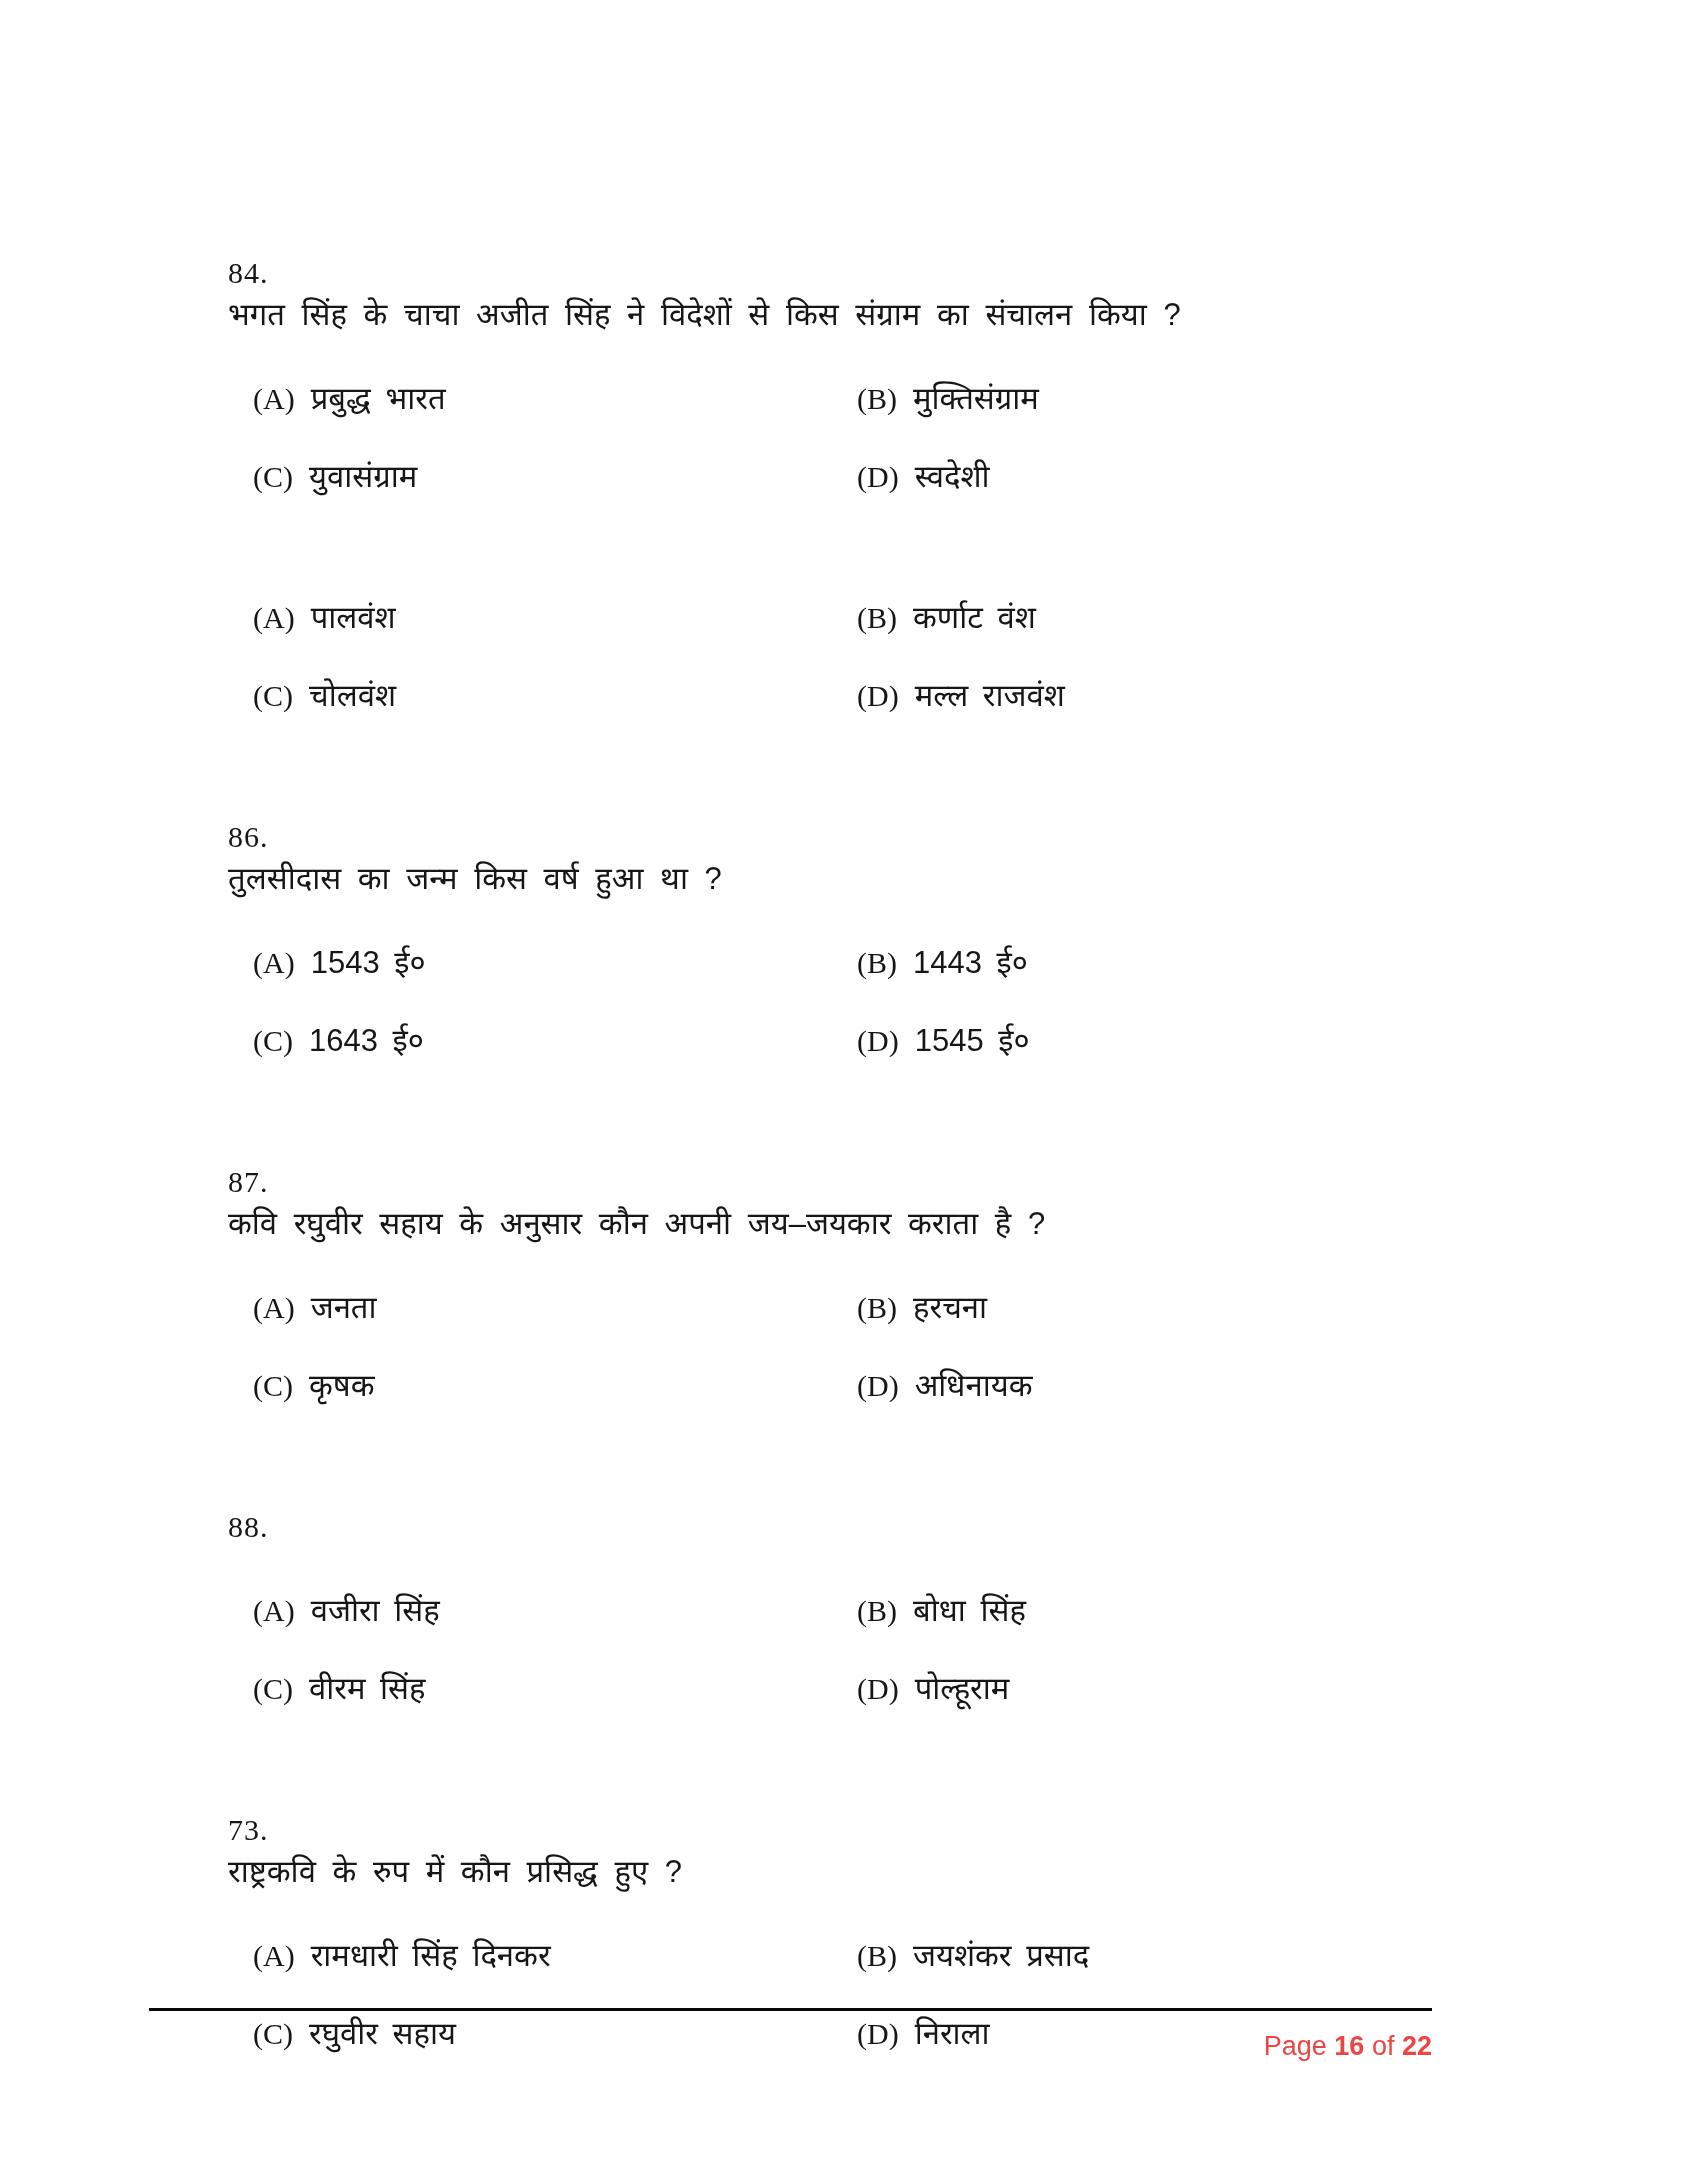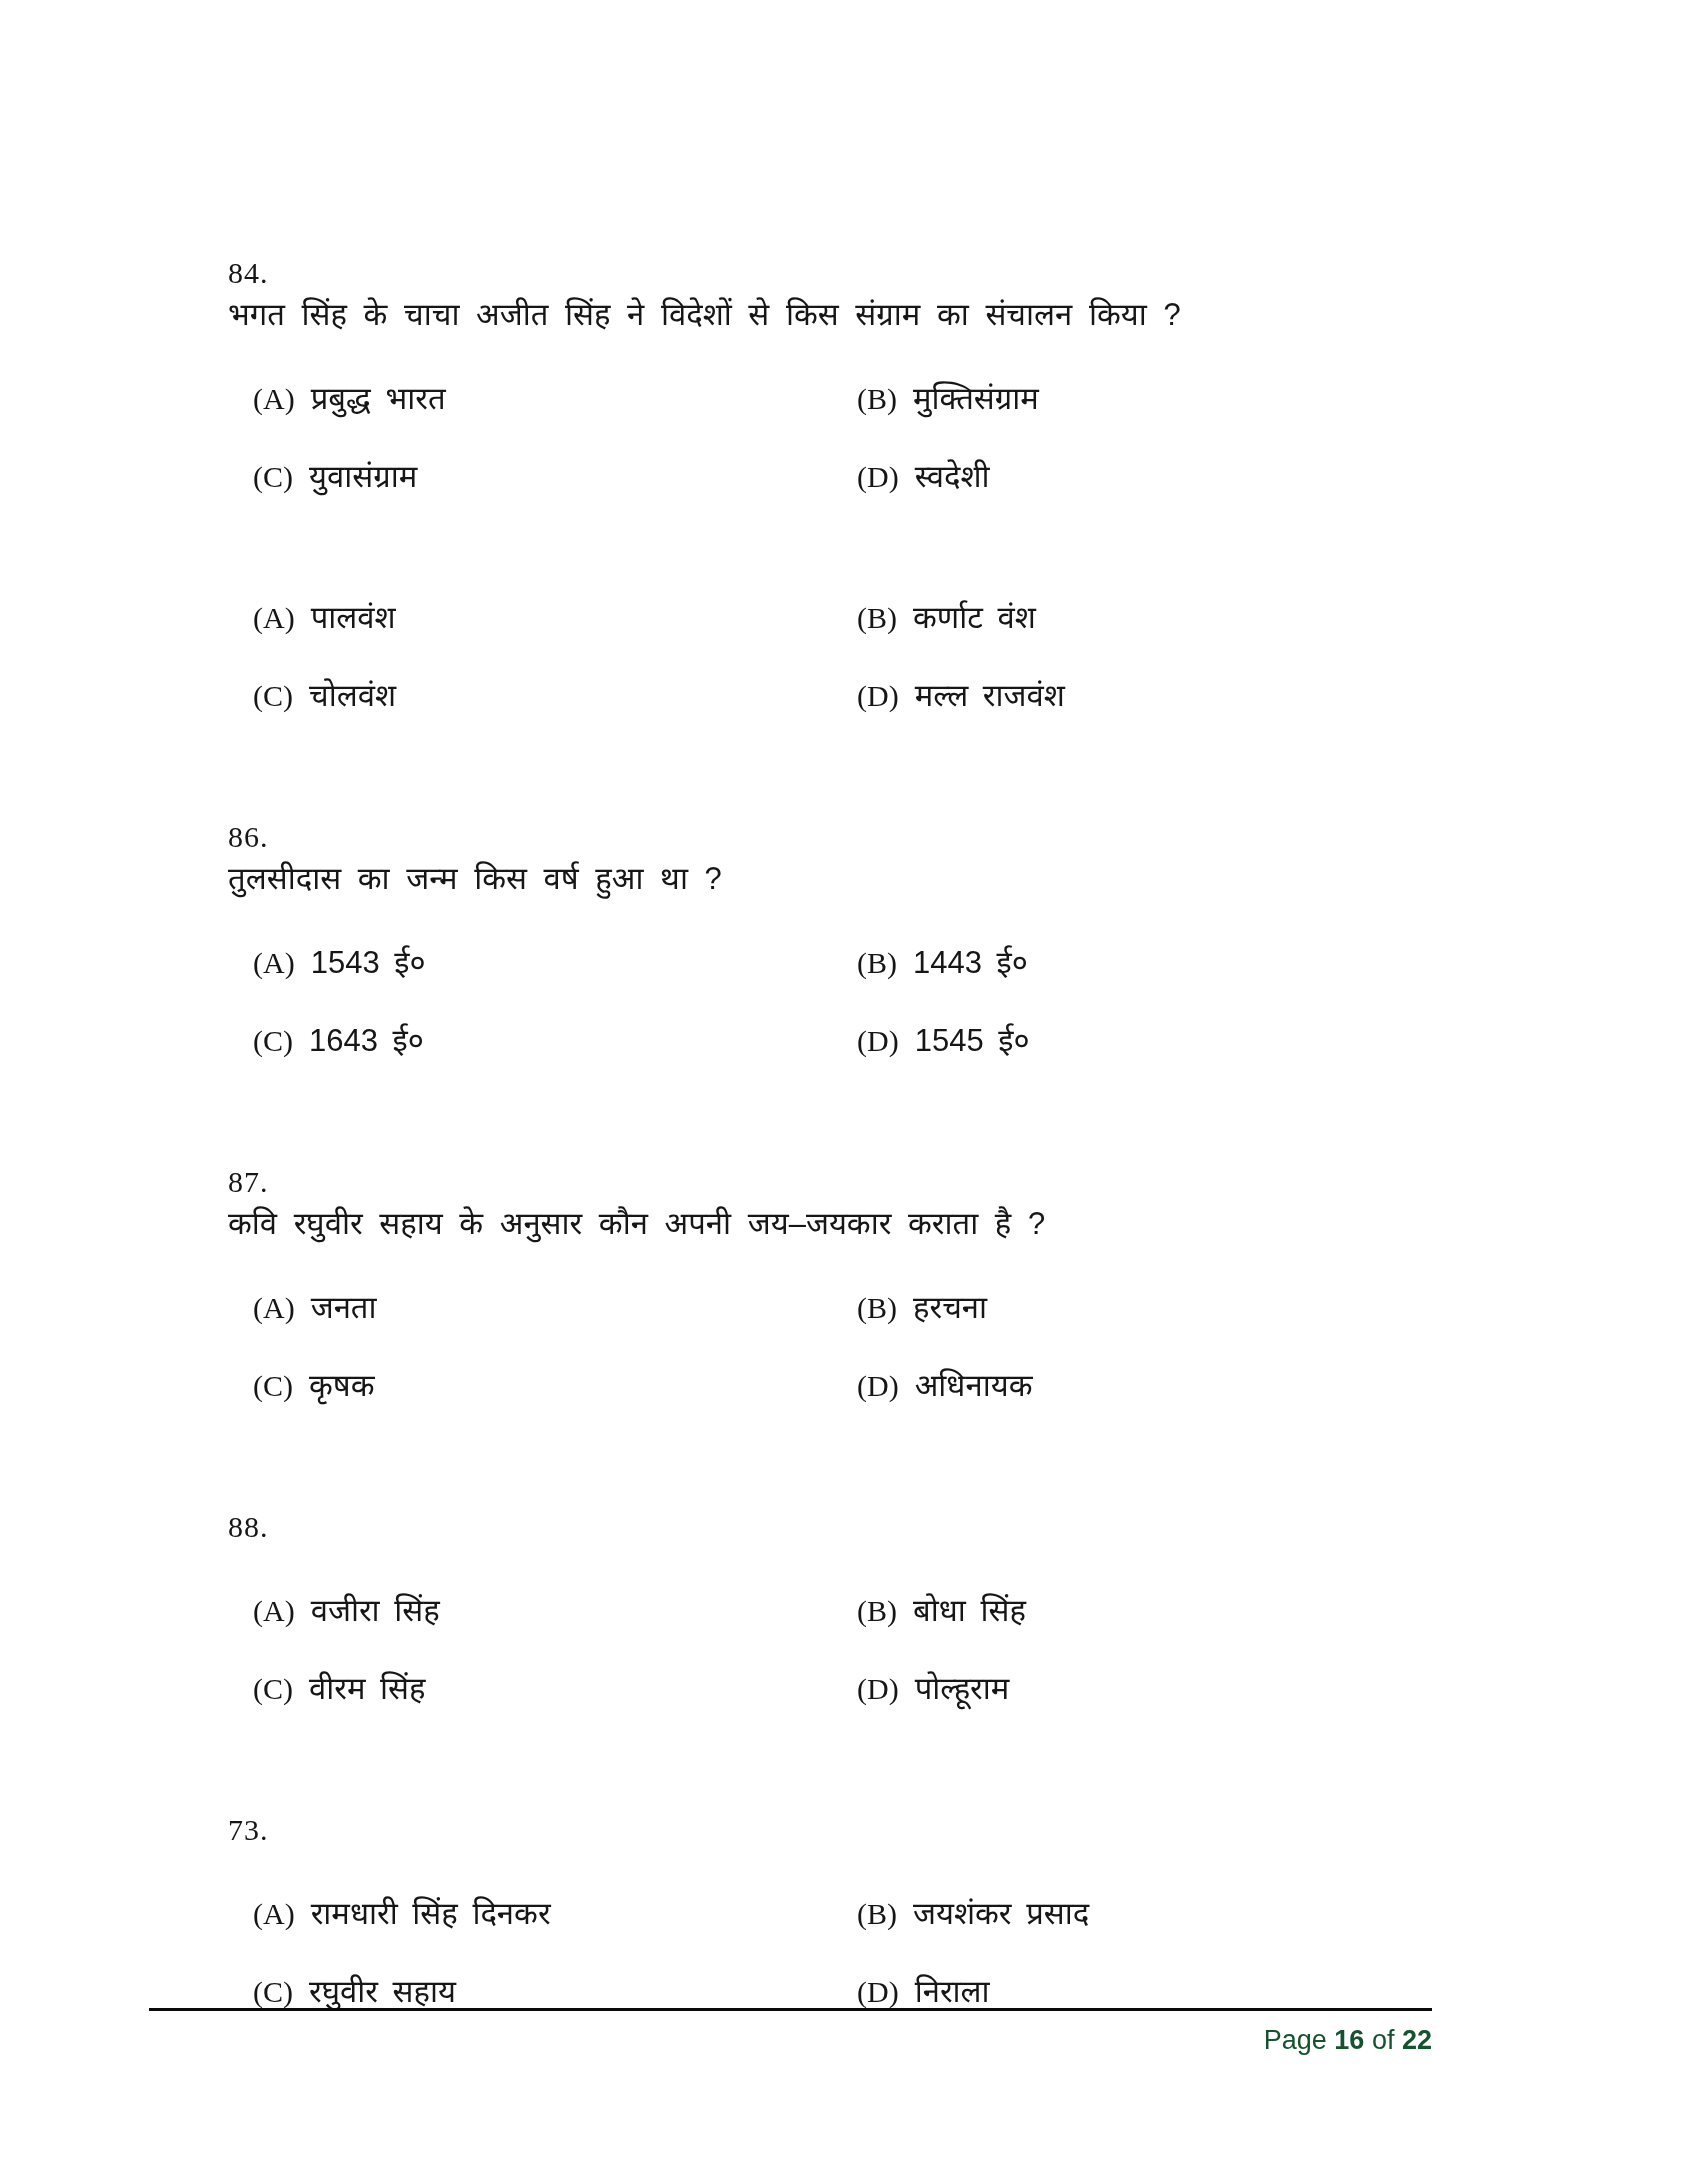--- a/index.html
+++ b/index.html
@@ -56,24 +56,24 @@
     font-family: "Liberation Sans", sans-serif;
     word-spacing: 6px;
   }
   .footer {
     position: absolute;
     left: 149px;
     top: 2008px;
     width: 1283px;
     border-top: 3px solid #0a0a0a;
     text-align: right;
-    padding-top: 14px;
+    padding-top: 20px;
     font-family: "Liberation Sans", sans-serif;
     font-size: 27px;
-    color: #14532d;
+    color: #ef4444;
   }
   .footer b { font-weight: bold; }
 </style>
 </head>
 <body>
 
 <div class="content" id="questions">
   <div class="question">
     <div class="q-line">
       <span class="q-num">84.</span>
@@ -190,20 +190,21 @@
         <div class="option">
           <span class="opt-label">(D)</span>
           <span class="opt-text">पोल्हूराम</span>
         </div>
       </div>
   </div>
 
   <div class="question">
     <div class="q-line">
       <span class="q-num">73.</span>
+      <span class="q-text">राष्ट्रकवि के रुप में कौन प्रसिद्ध हुए ?</span>
     </div>
     <div class="options">
         <div class="option">
           <span class="opt-label">(A)</span>
           <span class="opt-text">रामधारी सिंह दिनकर</span>
         </div>
         <div class="option">
           <span class="opt-label">(B)</span>
           <span class="opt-text">जयशंकर प्रसाद</span>
         </div>

